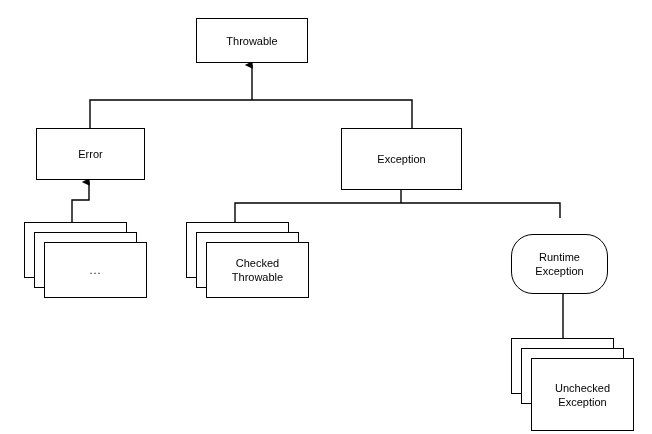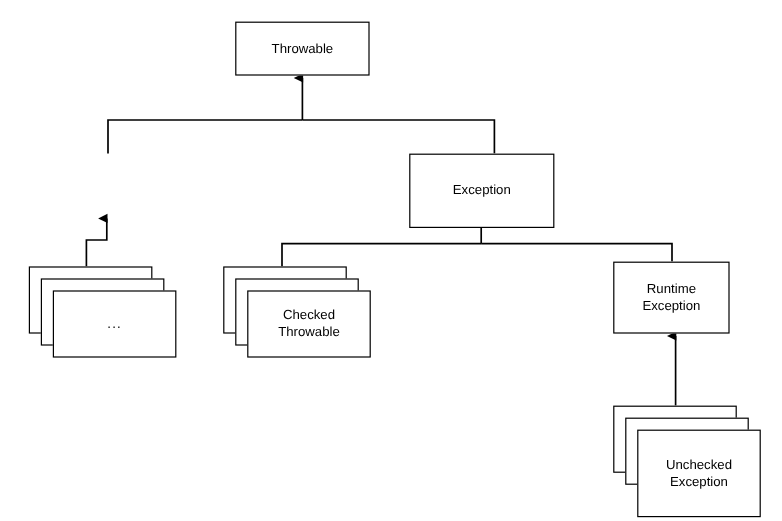--- a/index.html
+++ b/index.html
@@ -102,20 +102,23 @@
 
     <g>
       <path d="M 563,338 L 563,280" stroke="#000000" stroke-width="1.4" fill="none" marker-end="url(#arrowhead)"></path>
     </g>
   </svg>
 
   <div class="node" style="left:196px; top:18px; width:112px; height:45px;">
     <span>Throwable</span>
   </div>
 
+  <div class="node" style="left:36px; top:128px; width:109px; height:52px;">
+    <span>Error</span>
+  </div>
 
   <div class="node" style="left:341px; top:128px; width:121px; height:62px;">
     <span>Exception</span>
   </div>
 
   <div class="stack" style="left:24px; top:222px; width:123px; height:76px;">
     <div class="shadow-box" style="left:0px; top:0px; width:103px; height:56px;"></div>
     <div class="shadow-box" style="left:10px; top:10px; width:103px; height:56px;"></div>
     <div class="front-box" style="left:20px; top:20px; width:103px; height:56px;">
       <span class="dots">...</span>
@@ -124,21 +127,21 @@
 
   <div class="stack" style="left:186px; top:222px; width:123px; height:76px;">
     <div class="shadow-box" style="left:0px; top:0px; width:103px; height:56px;"></div>
     <div class="shadow-box" style="left:10px; top:10px; width:103px; height:56px;"></div>
     <div class="front-box" style="left:20px; top:20px; width:103px; height:56px;">
       <span>Checked
 Throwable</span>
     </div>
   </div>
 
-  <div class="node" style="left:511px; top:218px; width:97px; height:60px;">
+  <div class="node" style="left:511px; top:234px; width:97px; height:60px;border-radius:22px;">
     <span>Runtime
 Exception</span>
   </div>
 
   <div class="stack" style="left:511px; top:338px; width:123px; height:76px;">
     <div class="shadow-box" style="left:0px; top:0px; width:103px; height:56px;"></div>
     <div class="shadow-box" style="left:10px; top:10px; width:103px; height:56px;"></div>
     <div class="front-box" style="left:20px; top:20px; width:103px; height:73px;">
       <span>Unchecked
 Exception</span>

